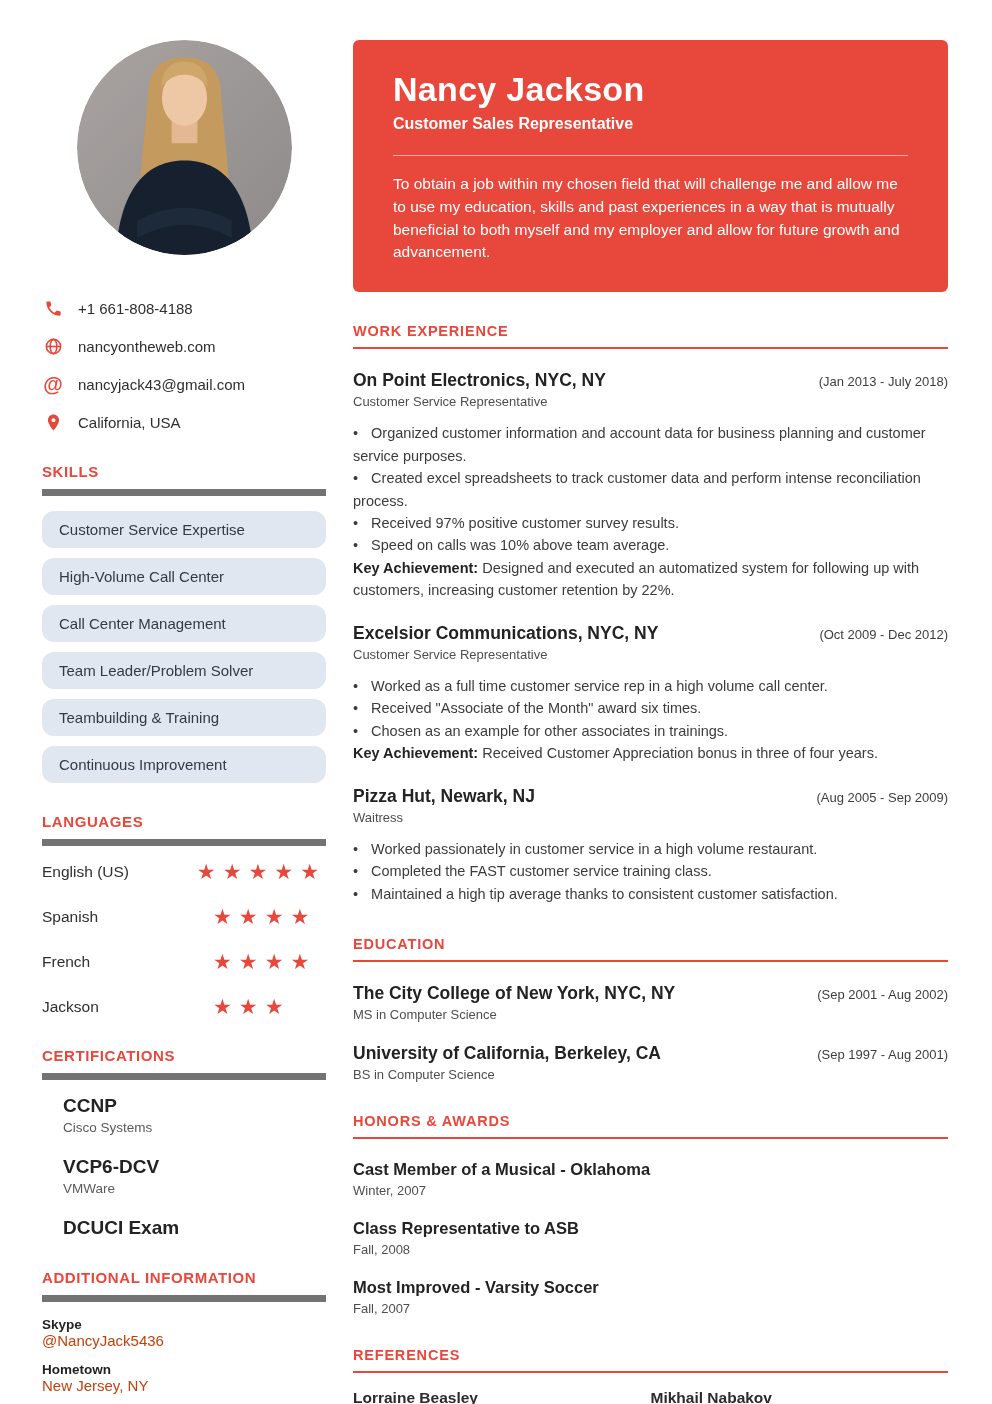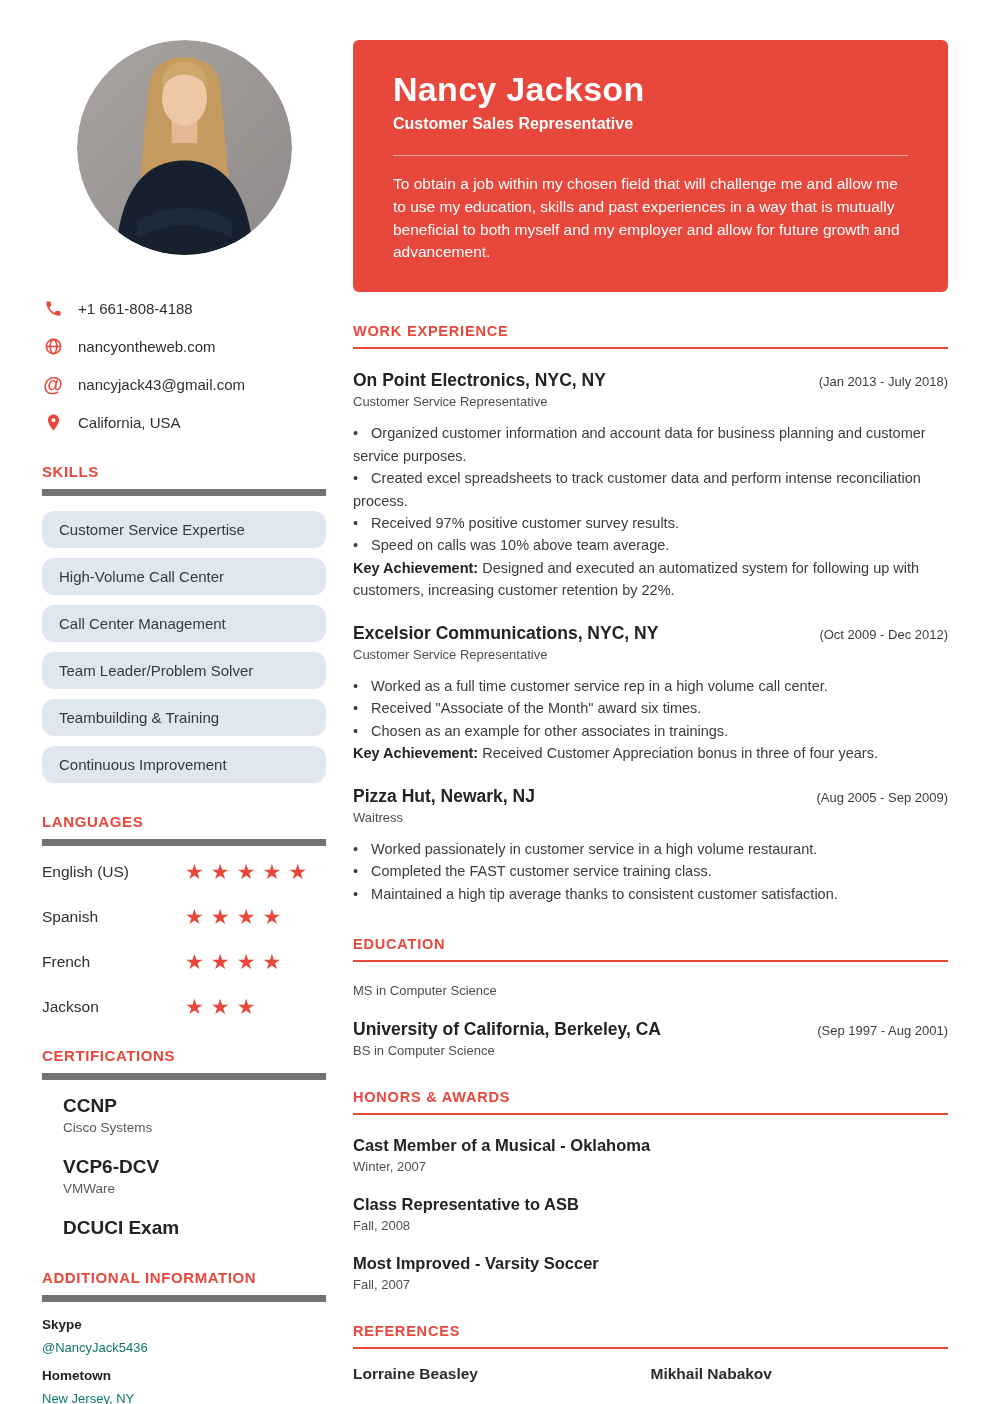--- a/index.html
+++ b/index.html
@@ -31,31 +31,31 @@
     font-size: 15px; font-weight: 800; color: #e8473c;
     letter-spacing: 0.6px; text-transform: uppercase;
     padding-bottom: 9px; border-bottom: 7px solid #737373;
     margin-bottom: 15px;
   }
   .pill {
     background: #e1e7f0; border-radius: 12px;
     padding: 10px 17px; margin-bottom: 10px;
     font-size: 15px; color: #333a45;
   }
-  .lang-row { display: flex; align-items: center; margin-top: 15px; margin-bottom: 24px; }
+  .lang-row { display: flex; align-items: center; margin-top: 15px; margin-bottom: 24px; gap: 28px; }
   .lang-name { width: 143px; font-size: 15.5px; color: #2f2f2f; }
   .lang-stars { font-size: 21px; color: #e8473c; letter-spacing: 7px; line-height: 1; white-space: nowrap; }
 
   .cert { margin-bottom: 21px; margin-left: 21px; }
   .cert-name { font-size: 19px; font-weight: 700; color: #232323; }
   .cert-org { font-size: 13.5px; color: #5a5a5a; margin-top: 3px; }
 
   .addl { margin-bottom: 13px; }
   .addl-label { font-size: 13.5px; font-weight: 700; color: #232323; }
-  .addl-value { font-size: 13px; color: #0f766e; margin-top: 8px; }
+  .addl-value { font-size: 15px; color: #c2410c; margin-top: 0; }
 
   
   .main { flex: 1 1 auto; min-width: 0; }
   .hero {
     background: #e8473c; border-radius: 6px;
     color: #ffffff; padding: 30px 40px 28px 40px;
   }
   .hero-name { font-size: 34px; font-weight: 800; letter-spacing: 0.3px; }
   .hero-title { font-size: 16px; font-weight: 600; margin-top: 6px; }
   .hero-divider { border: none; border-top: 1px solid rgba(255,255,255,0.55); margin: 22px 0 17px 0; }
@@ -269,20 +269,24 @@
           <div class="bullet"><span class="dot">•</span><span>Completed the FAST customer service training class.</span></div>
           <div class="bullet"><span class="dot">•</span><span>Maintained a high tip average thanks to consistent customer satisfaction.</span></div>
         </div>
       </div>
     </div>
 
     <div class="main-section">
       <div class="main-heading">EDUCATION</div>
 
       <div class="entry">
+        <div class="entry-head">
+          <span class="entry-title">The City College of New York, NYC, NY</span>
+          <span class="entry-dates">(Sep 2001 - Aug 2002)</span>
+        </div>
         <div class="entry-role">MS in Computer Science</div>
       </div>
 
       <div class="entry">
         <div class="entry-head">
           <span class="entry-title">University of California, Berkeley, CA</span>
           <span class="entry-dates">(Sep 1997 - Aug 2001)</span>
         </div>
         <div class="entry-role">BS in Computer Science</div>
       </div>

